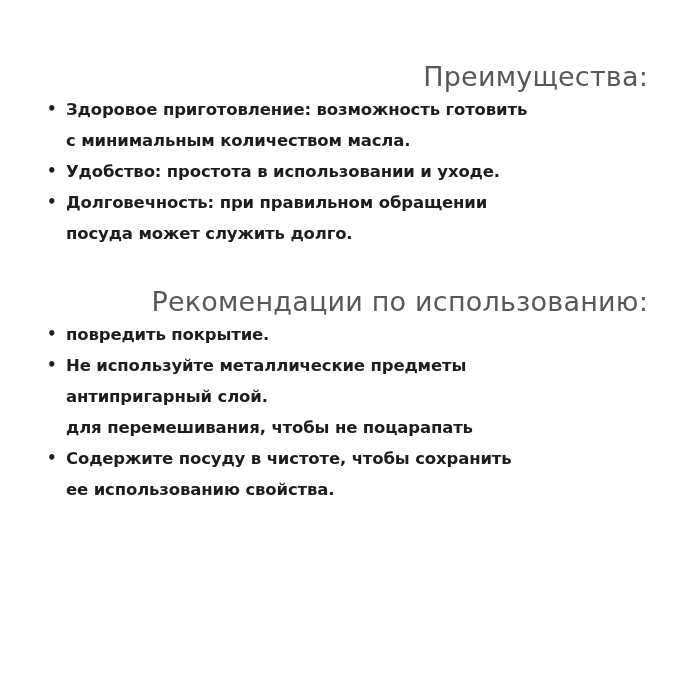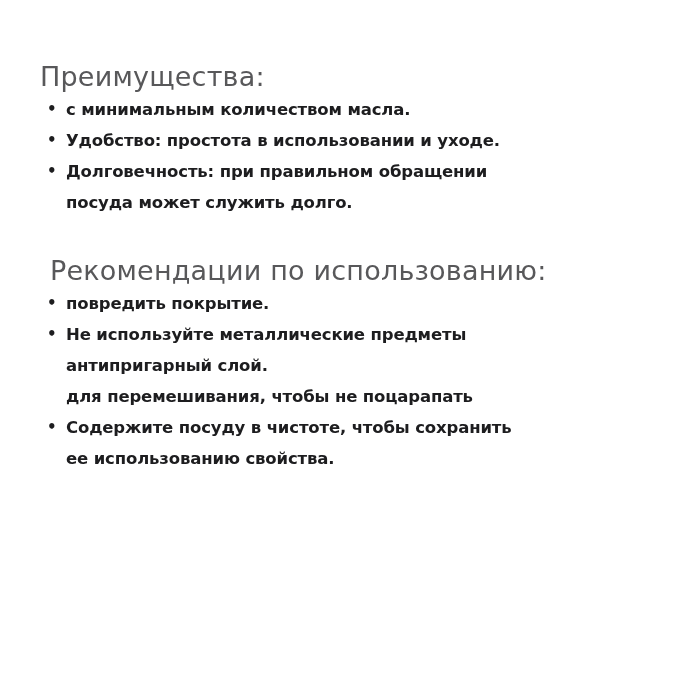--- a/index.html
+++ b/index.html
@@ -14,27 +14,27 @@
     overflow: hidden;
   }
   .page {
     width: 700px;
     height: 700px;
     box-sizing: border-box;
     padding: 46px 40px 20px 40px;
     position: relative;
   }
   .section-heading {
-    text-align: left;
+    text-align: right;
     font-family: "DejaVu Sans", sans-serif;
     font-weight: 400;
     font-size: 27px;
     color: #58585a;
     letter-spacing: 0.2px;
-    margin: 0;
+    margin: 12px;
     line-height: 1.25;
   }
   .heading-1 {
     margin-top: 14px;
     margin-bottom: 0;
   }
   .heading-2 {
     margin-top: 0;
     margin-bottom: 0;
     padding-left: 10px;
@@ -80,20 +80,21 @@
 </style>
 </head>
 <body>
 
 <div class="page">
 
   <h1 class="section-heading heading-1">Преимущества:</h1>
 
   <ul class="bullet-list list-advantages">
     <li>
+      <span class="line-break">Здоровое приготовление: возможность готовить</span>
       <span class="line-break">с минимальным количеством масла.</span>
     </li>
     <li>
       <span class="line-break">Удобство: простота в использовании и уходе.</span>
     </li>
     <li>
       <span class="line-break">Долговечность: при правильном обращении</span>
       <span class="line-break">посуда может служить долго.</span>
     </li>
   </ul>

